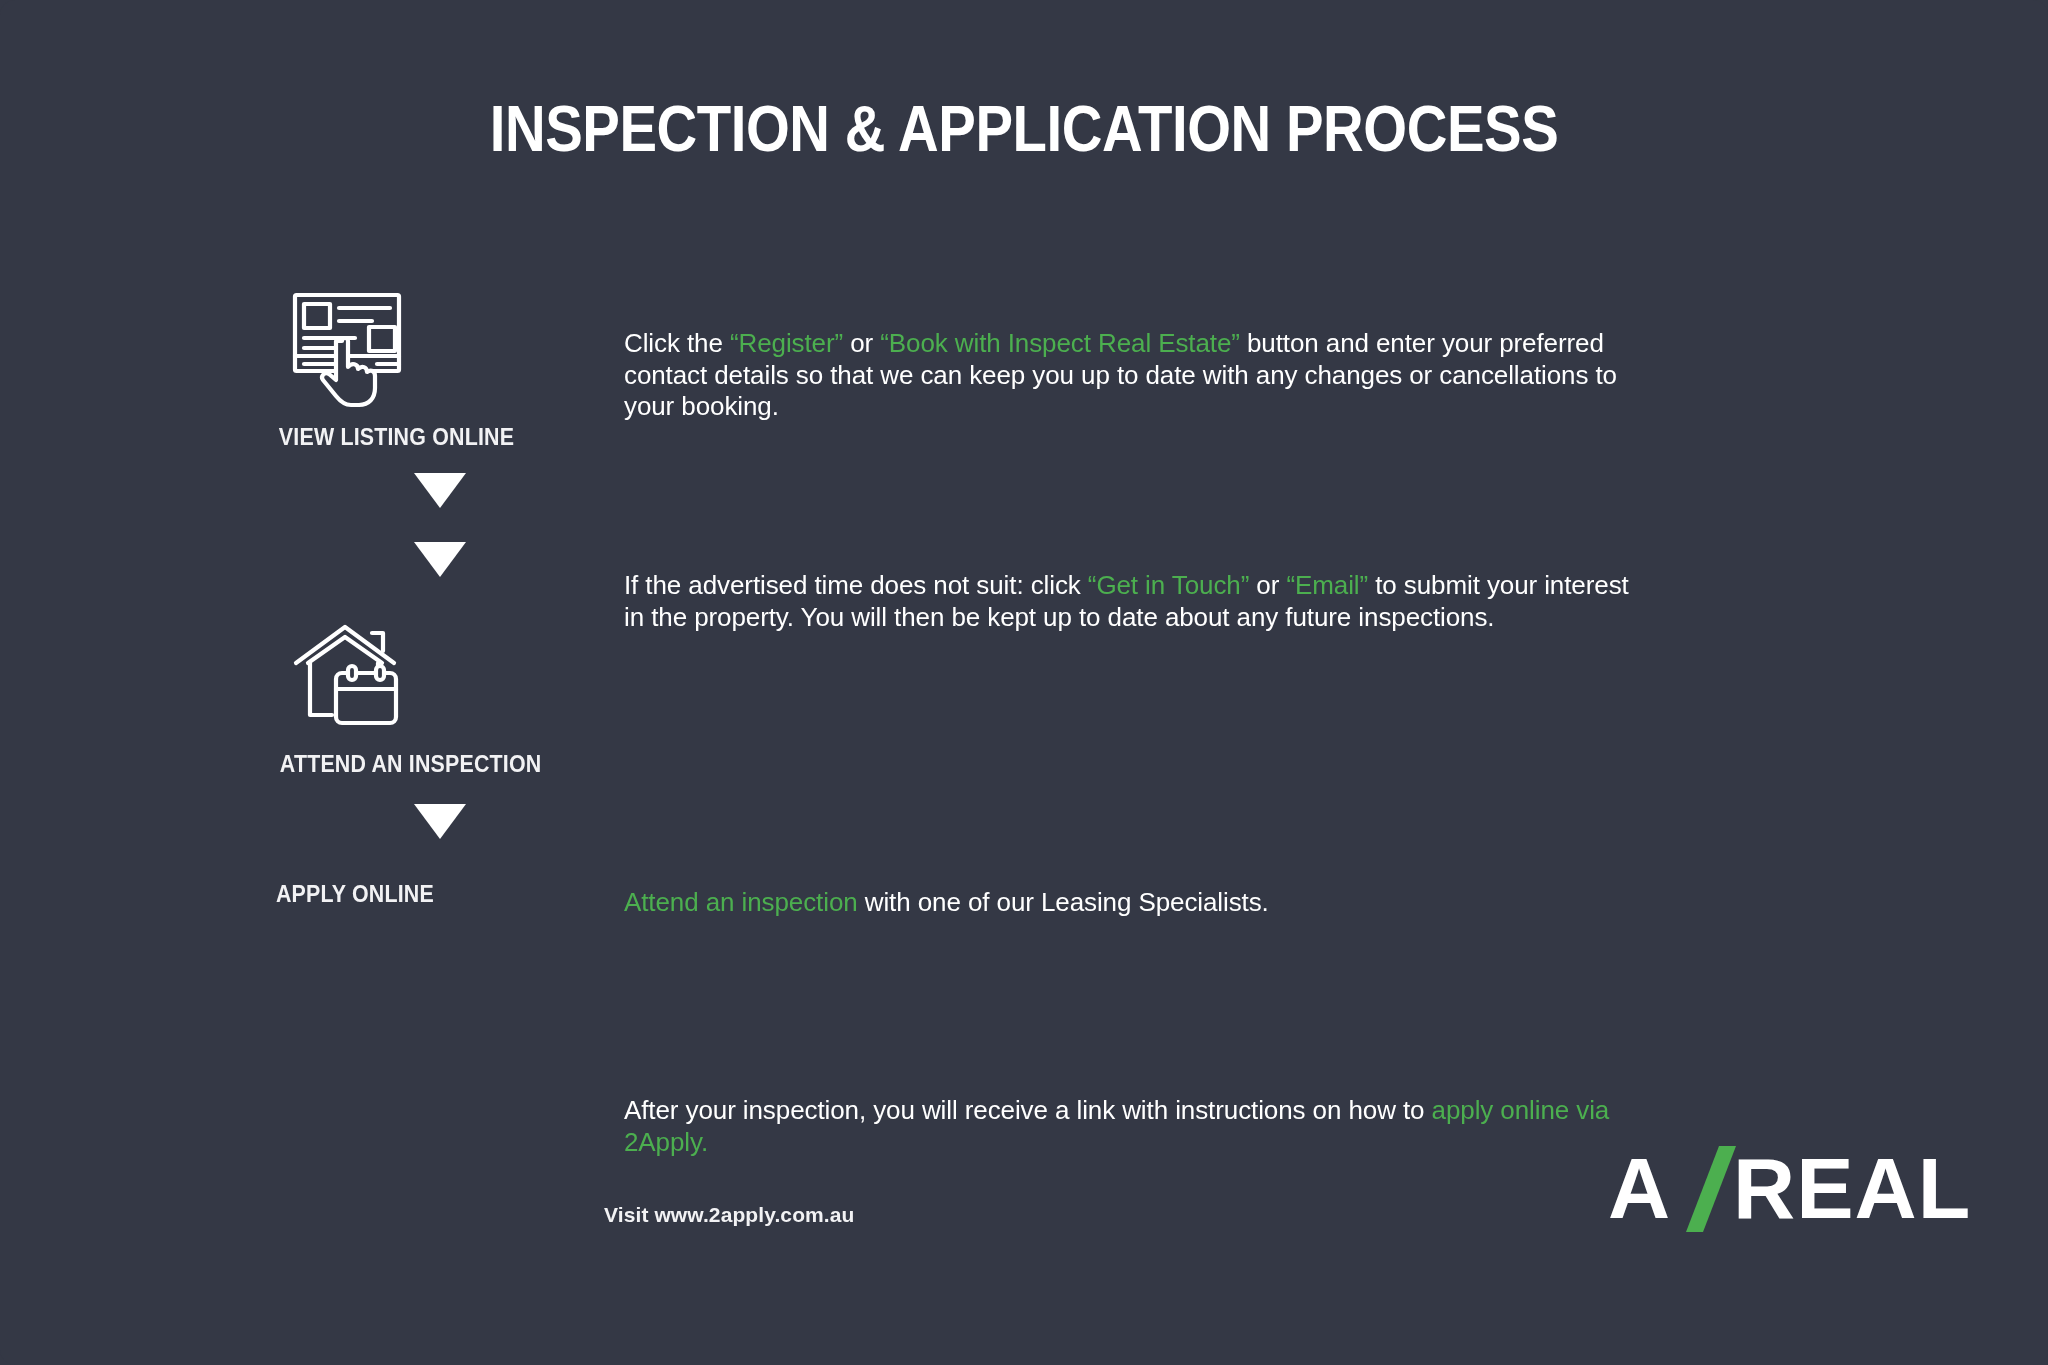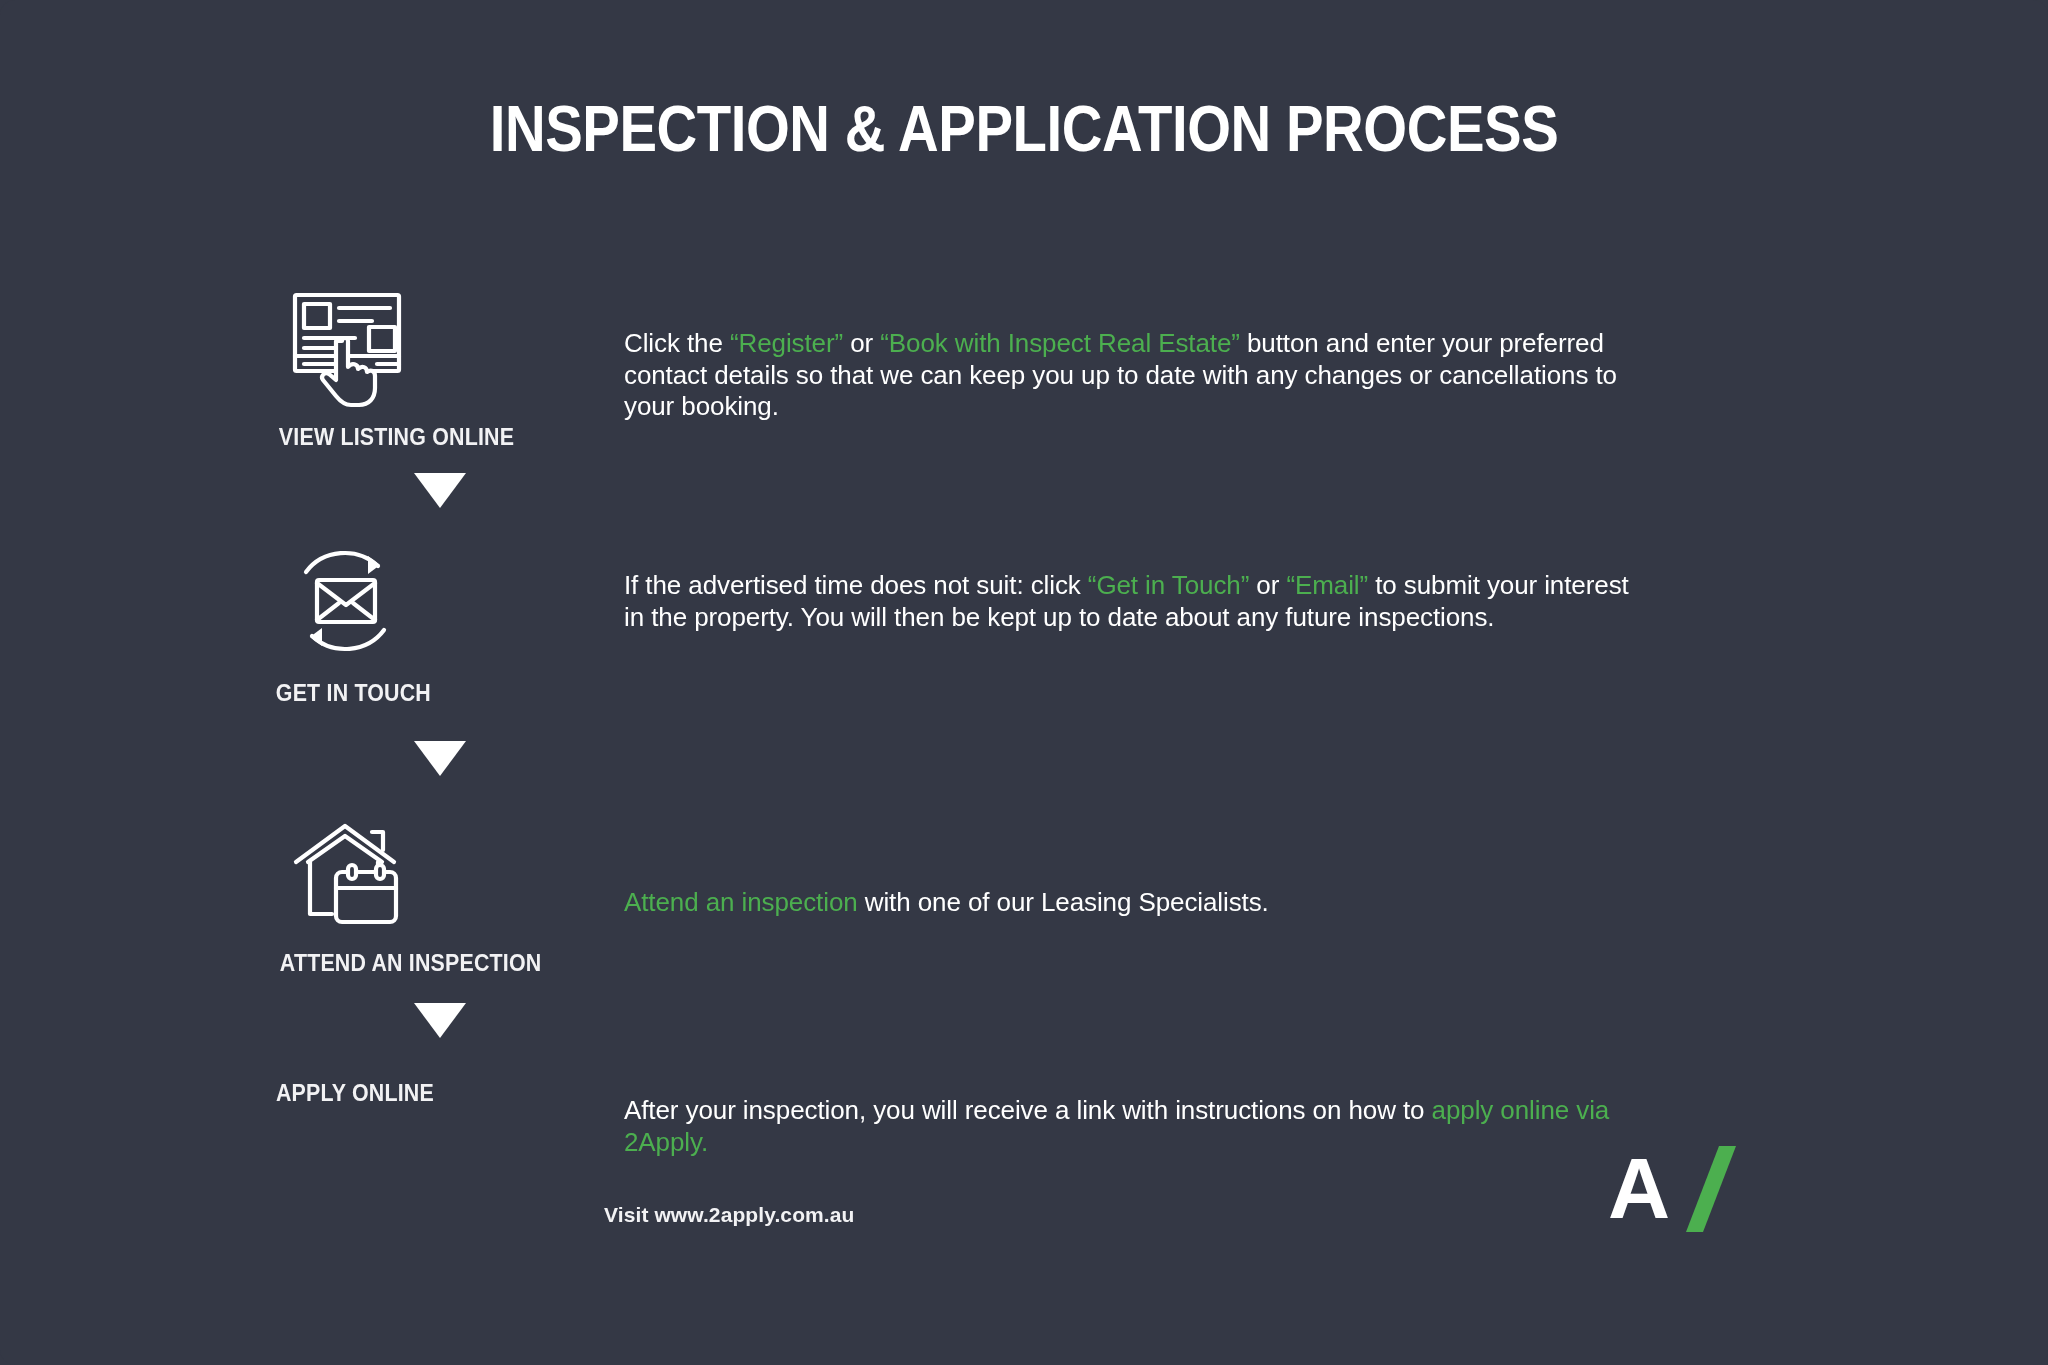--- a/index.html
+++ b/index.html
@@ -175,35 +175,20 @@
           <path d="M62 58c0-4 6-4 6 0v26c4-5 10-3 10 2 4-4 9-2 9 3 4-3 8-1 8 4v12c0 10-6 17-16 17h-8c-7 0-11-4-15-9l-13-16c-3-4 2-9 6-6l7 6V58z" fill="#343845"></path>
         </svg>
       </div>
       <div class="step-label">VIEW LISTING ONLINE</div>
     </div>
 
     <div class="arrow-wrap" style="margin-top:22px;">
       <div class="arrow-tri"></div>
     </div>
 
-    <div class="step-node" style="margin-top:28px;">
-      <div class="icon-wrap">
-        <svg width="130" height="122" viewBox="0 0 130 122" fill="none" stroke="#ffffff" stroke-width="4.2" stroke-linecap="round" stroke-linejoin="round">
-          <path d="M26 32a47 44 0 0 1 72 -6"></path>
-          <path d="M104 90a47 44 0 0 1 -72 6"></path>
-          <path d="M88 16l12 9 -12 9" fill="#ffffff" stroke="none"></path>
-          <path d="M42 106l-12 -9 12 -9" fill="#ffffff" stroke="none"></path>
-          <rect x="37" y="40" width="58" height="42" rx="2"></rect>
-          <path d="M37 43l29 22 29 -22"></path>
-          <path d="M37 80l22 -17"></path>
-          <path d="M95 80l-22 -17"></path>
-        </svg>
-      </div>
-      <div class="step-label">GET IN TOUCH</div>
-    </div>
 
     <div class="arrow-wrap" style="margin-top:34px;">
       <div class="arrow-tri"></div>
     </div>
 
     <div class="step-node" style="margin-top:30px;">
       <div class="icon-wrap">
         <svg width="130" height="122" viewBox="0 0 130 122" fill="none" stroke="#ffffff" stroke-width="4.2" stroke-linecap="round" stroke-linejoin="round">
           <path d="M16 52L65 16l49 36"></path>
           <path d="M28 52L65 26l37 26"></path>
@@ -247,15 +232,16 @@
       <span>After your inspection, you will receive a link with instructions on how to </span><span class="g">apply online via 2Apply.</span>
     </div>
 
     <div class="visit" style="position:absolute; top:923px; left:0;">Visit www.2apply.com.au</div>
 
   </div>
 
   <div class="logo">
     <span class="logo-a">A</span>
     <span class="logo-slash"></span>
+    <span class="logo-real">REAL</span>
   </div>
 
 </div>
 
 </body></html>

